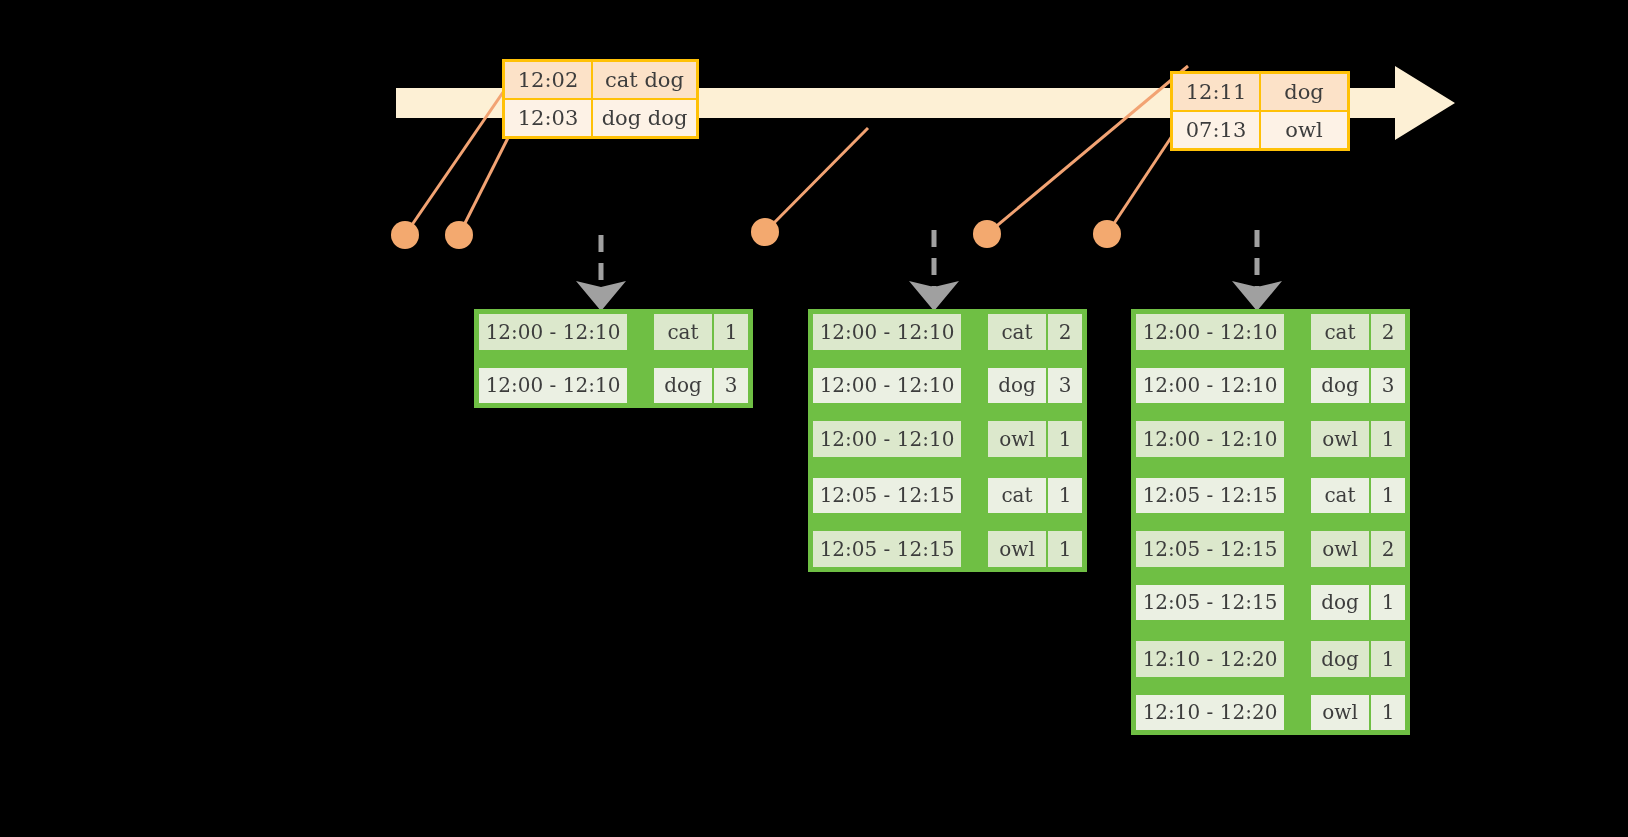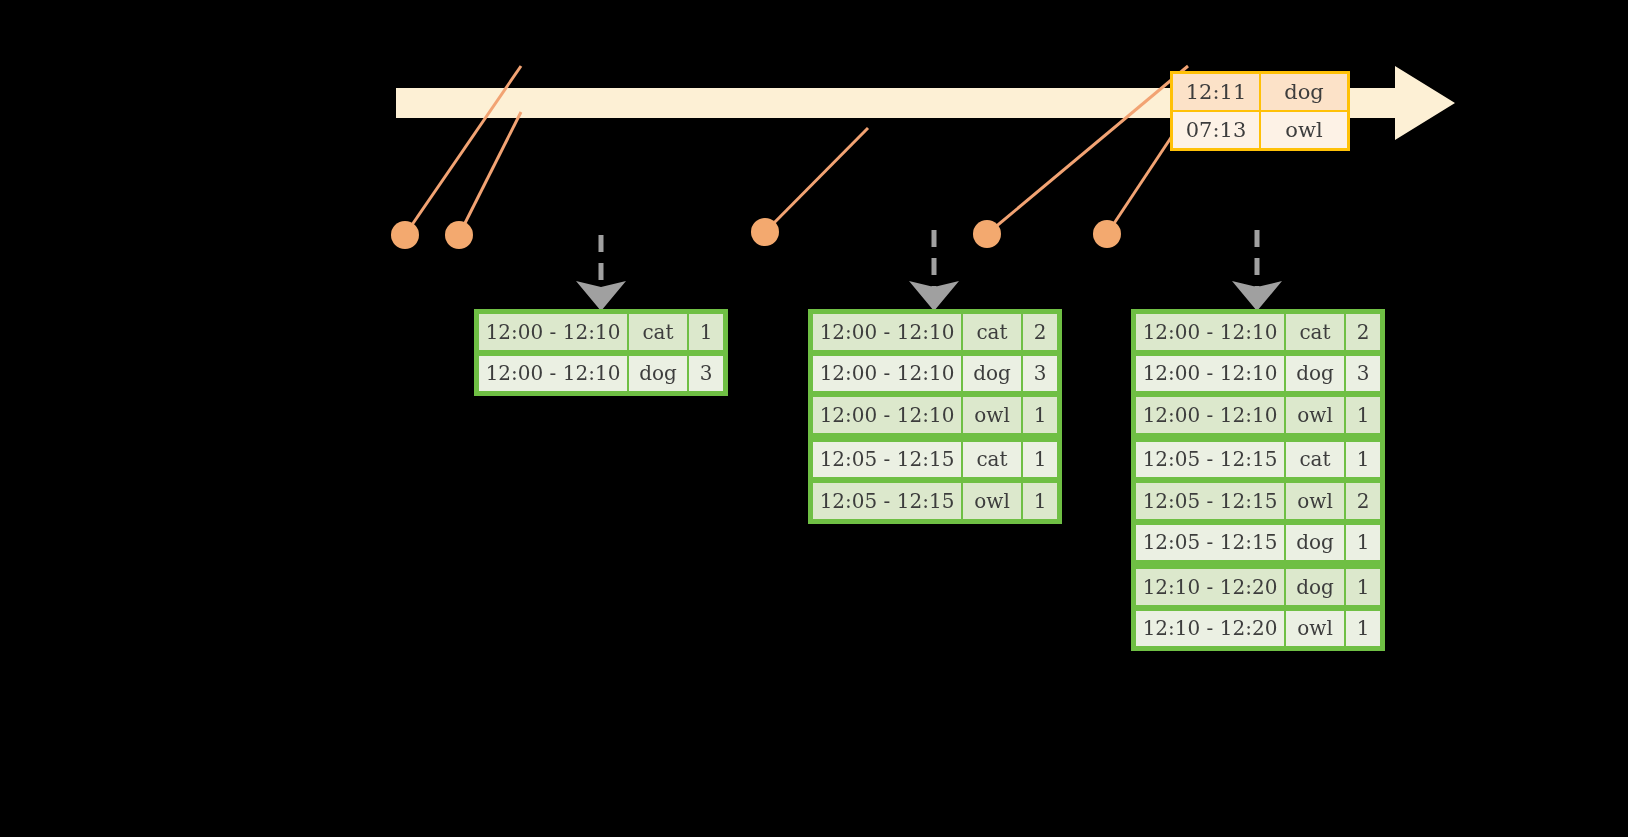--- a/index.html
+++ b/index.html
@@ -32,33 +32,33 @@
   .shade-dark{background:#FCE2C8;}
   .shade-light{background:#FDF2E6;}
 
   
   .gtable{
     position:absolute;
     border:4px solid #6FBF44;
     box-sizing:border-box;
     background:#6FBF44;
     display:flex;flex-direction:column;
-    gap:4px;
+    gap:16px;
   }
   .grow{display:flex;height:37.5px;}
   .gcell{
     display:flex;align-items:center;justify-content:center;
     color:#3d3d3d;font-size:20px;
     font-family:"DejaVu Serif","Liberation Serif",serif;
     white-space:nowrap;
     border:1px solid #6FBF44;
     box-sizing:border-box;
   }
   .g-win{width:150px;}
-  .g-key{width:60px;}
+  .g-key{width:60px;margin-left:25px;}
   .g-cnt{width:36px;}
   .grow.odd .gcell{background:#DCE8CC;}
   .grow.even .gcell{background:#EBF0E3;}
   .grow.grp-sep{border-top:3px solid #6FBF44;}
 </style>
 </head>
 <body>
 
 <div id="stage">
 
@@ -89,20 +89,30 @@
       <circle cx="1107" cy="234" r="14"></circle>
     </g>
 
     <g stroke="#A0A0A0" stroke-width="5" stroke-dasharray="17 11" fill="none">
       <line x1="601" y1="235" x2="601" y2="296" marker-end="url(#dash-arrow)"></line>
       <line x1="934" y1="230" x2="934" y2="296" marker-end="url(#dash-arrow)"></line>
       <line x1="1257" y1="230" x2="1257" y2="296" marker-end="url(#dash-arrow)"></line>
     </g>
   </svg>
 
+  <div class="evt-box" style="left:502px;top:59px;width:197px;height:80px;">
+    <div class="evt-row">
+      <div class="evt-cell evt-time shade-dark">12:02</div>
+      <div class="evt-cell evt-val shade-dark">cat dog</div>
+    </div>
+    <div class="evt-row">
+      <div class="evt-cell evt-time shade-light">12:03</div>
+      <div class="evt-cell evt-val shade-light">dog dog</div>
+    </div>
+  </div>
 
 
   <div class="evt-box" style="left:1170px;top:59px;width:180px;height:80px;margin-top:12px;">
     <div class="evt-row">
       <div class="evt-cell evt-time shade-dark">12:11</div>
       <div class="evt-cell evt-val shade-dark">dog</div>
     </div>
     <div class="evt-row">
       <div class="evt-cell evt-time shade-light">07:13</div>
       <div class="evt-cell evt-val shade-light">owl</div>

